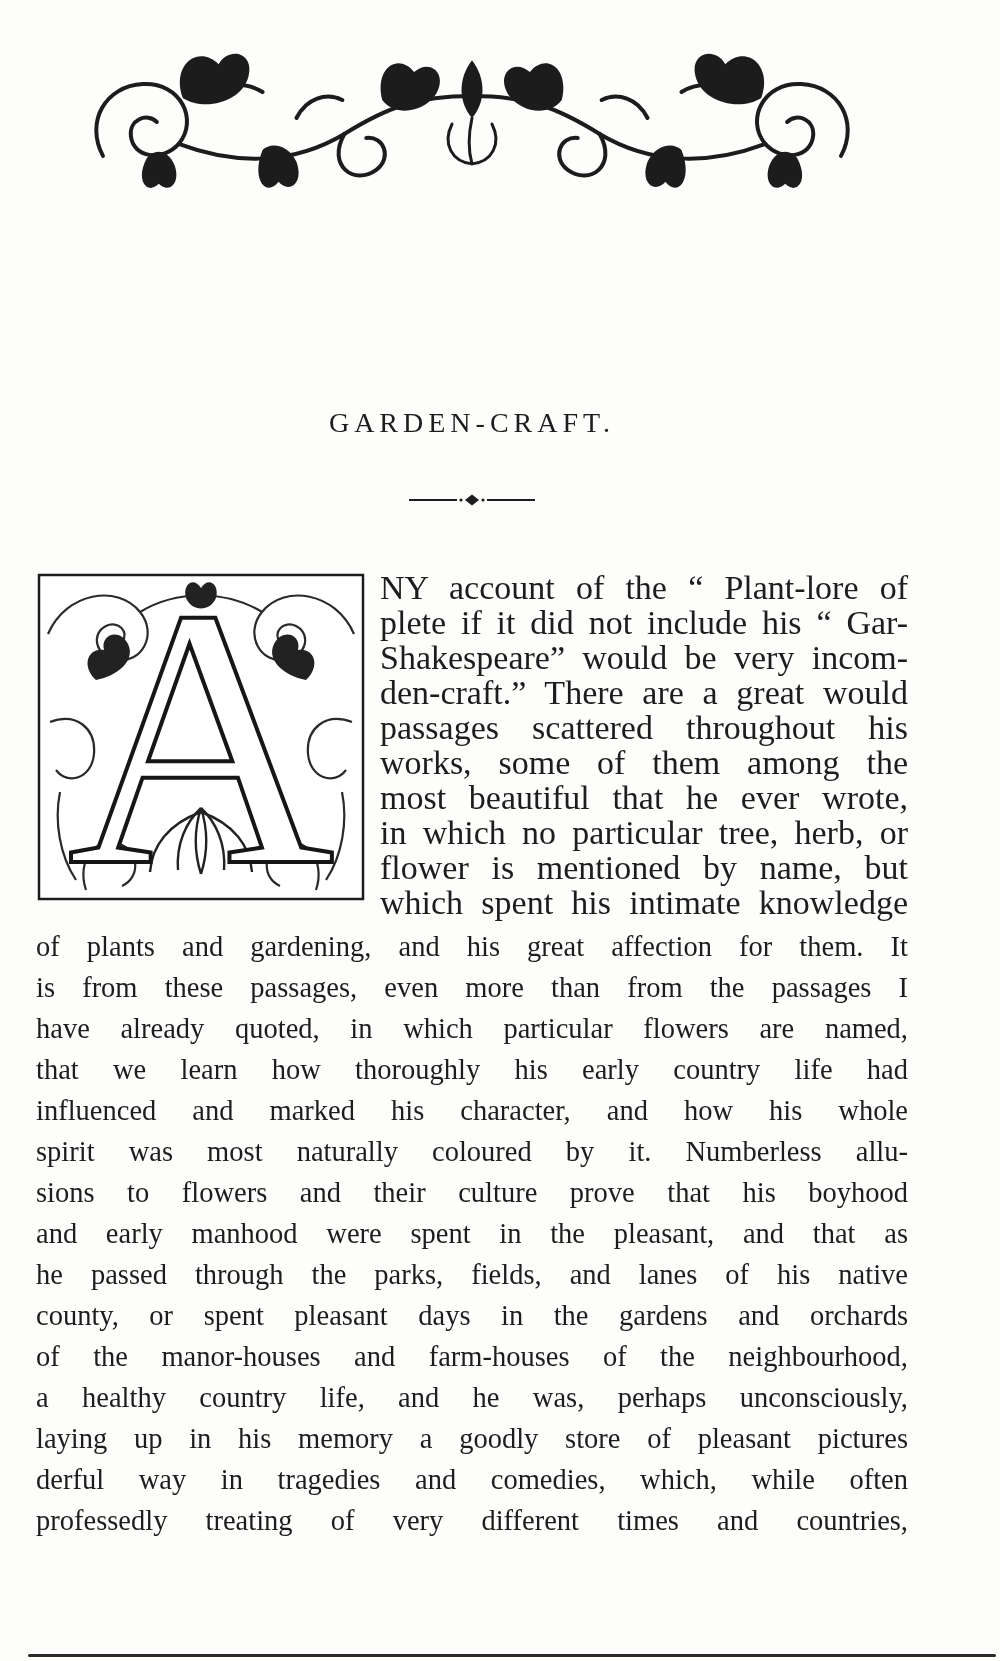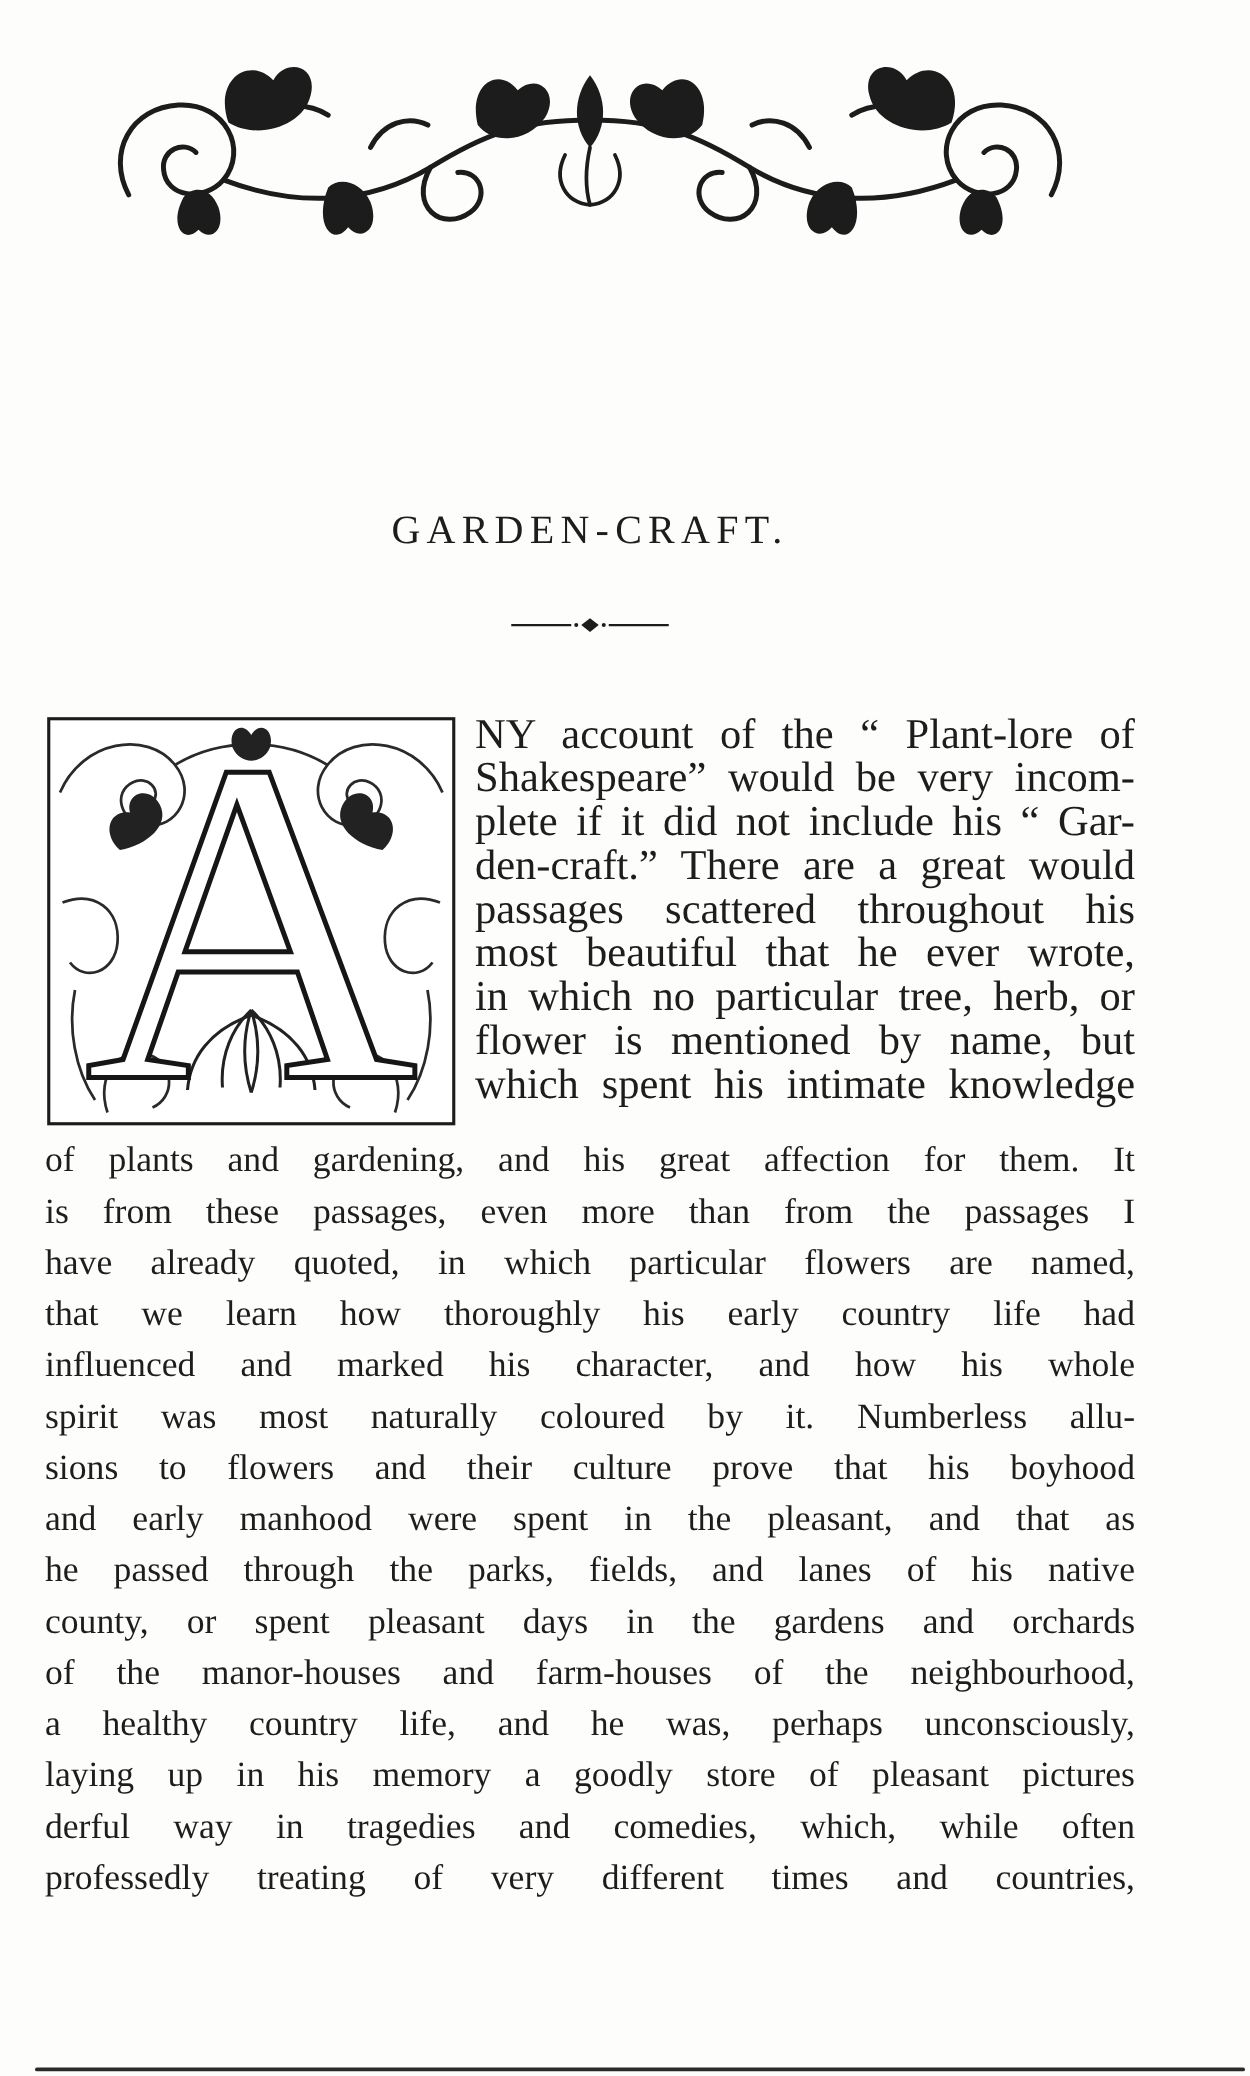--- a/index.html
+++ b/index.html
@@ -21,21 +21,21 @@
     margin-left: 36px;
   }
   .ornament {
     display: block;
     margin: 38px auto 0 auto;
     width: 770px;
     height: 150px;
   }
   .title {
     margin: 210px 0 0 0;
-    font-size: 32px;
+    font-size: 28px;
     font-weight: normal;
     letter-spacing: 5px;
     text-align: center;
     line-height: 50px;
   }
   .divider-wrap {
     margin-top: 44px;
     text-align: center;
     height: 16px;
   }
@@ -163,24 +163,25 @@
           <path d="M165,236 C158,258 158,280 165,302"></path>
           <path d="M165,236 C172,258 172,280 165,302"></path>
           <path d="M165,240 C132,252 116,274 114,300"></path>
           <path d="M165,240 C198,252 214,274 216,300"></path>
         </g>
         <text x="165" y="290" text-anchor="middle" font-size="370" font-family="Liberation Serif, serif" fill="#ffffff" stroke="#161616" stroke-width="4">A</text>
       </svg>
 
       <div class="lead-lines">
           <div class="line">NY account of the “ Plant-lore of</div>
+          <div class="line">plete if it did not include his “ Gar-</div>
           <div class="line">Shakespeare” would be very incom-</div>
-          <div class="line">plete if it did not include his “ Gar-</div>
           <div class="line">den-craft.”  There are a great would</div>
           <div class="line">passages scattered throughout his</div>
+          <div class="line">works, some of them among the</div>
           <div class="line">most beautiful that he ever wrote,</div>
           <div class="line">in which no particular tree, herb, or</div>
           <div class="line">flower is mentioned by name, but</div>
           <div class="line">which spent his intimate knowledge</div>
         </div>
     </div>
 
     <div class="body-lines">
         <div class="line">of plants and gardening, and his great affection for them.  It</div>
         <div class="line">is from these passages, even more than from the passages I</div>

